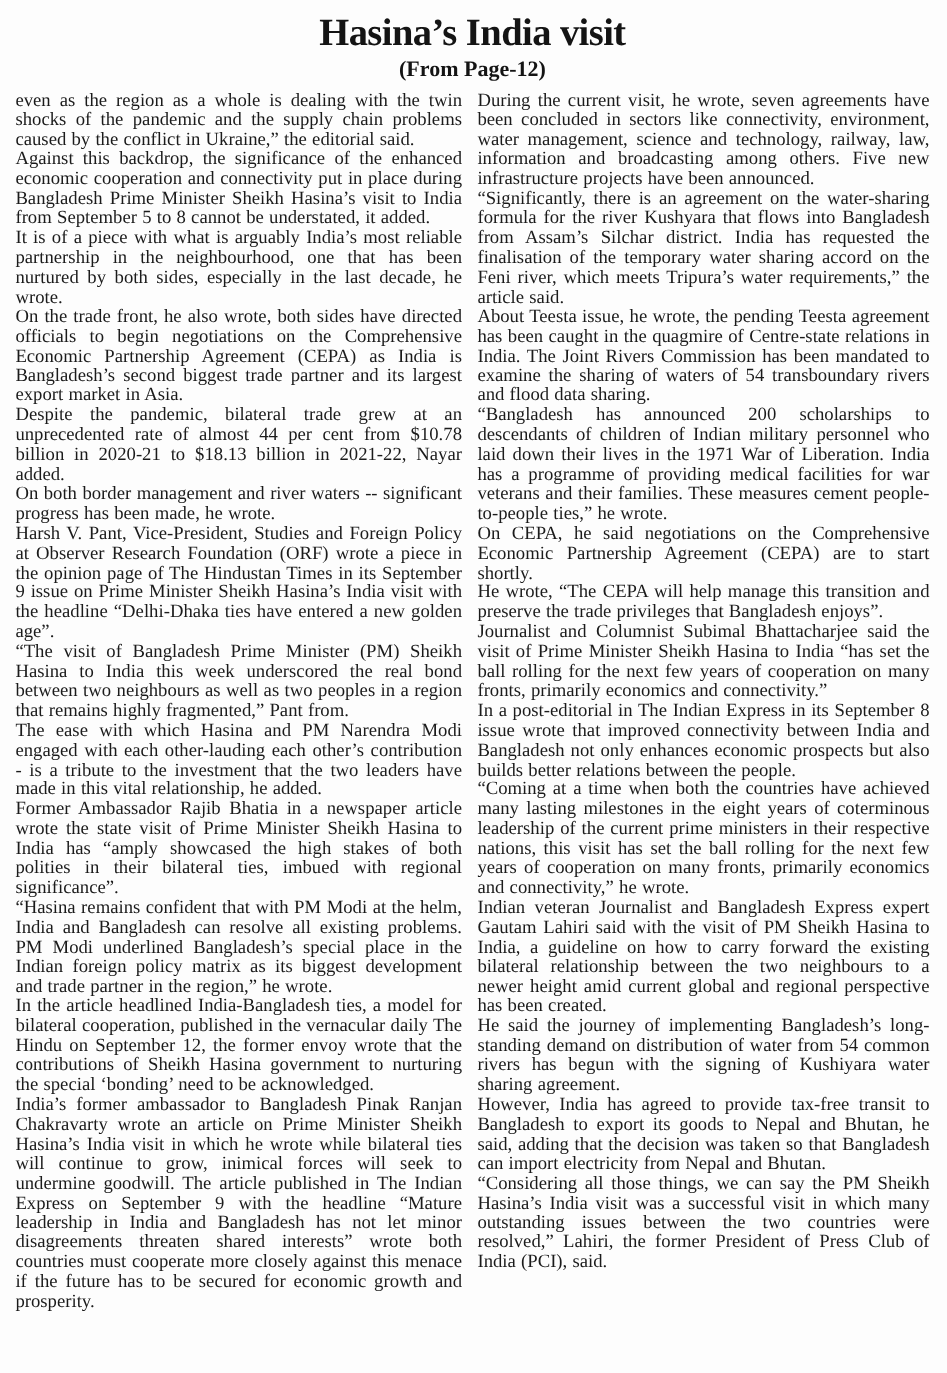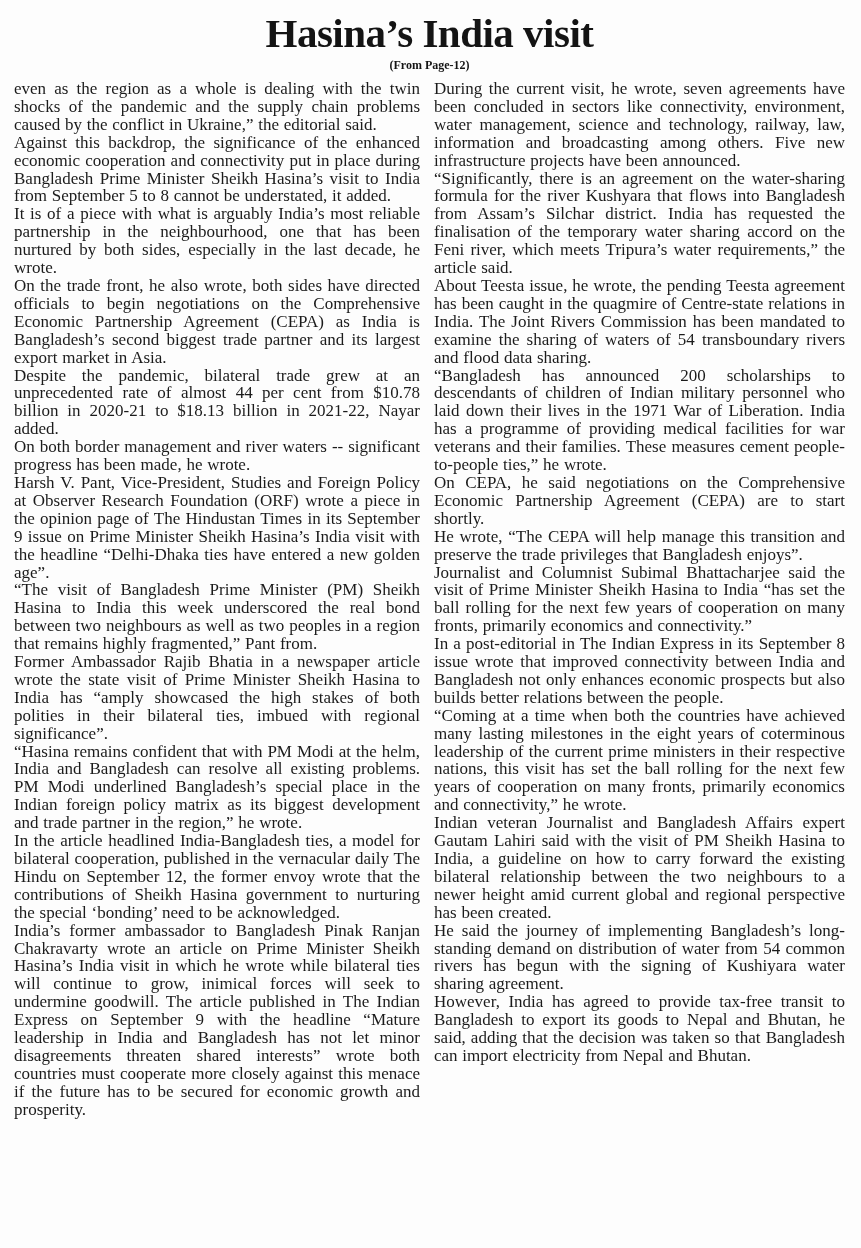--- a/index.html
+++ b/index.html
@@ -12,30 +12,30 @@
     overflow: hidden;
     font-family: "Liberation Serif", serif;
     color: #1b1b1b;
     background: #fdfdfd;
   }
   .page {
     padding: 10px 16px 8px 14px;
   }
   .title {
     text-align: center;
-    font-size: 41px;
+    font-size: 35px;
     font-weight: 700;
     letter-spacing: -0.5px;
     color: #141414;
     margin-top: 2px;
     line-height: 1.05;
   }
   .subtitle {
     text-align: center;
-    font-size: 12px;
+    font-size: 20px;
     font-weight: 700;
     color: #141414;
     margin-top: 3px;
     margin-bottom: 7px;
   }
   .columns {
     display: flex;
     gap: 14px;
   }
   .col {
@@ -61,33 +61,35 @@
   <div class="columns">
     <div class="col">
         <p class="para">even as the region as a whole is dealing with the twin shocks of the pandemic and the supply chain problems caused by the conflict in Ukraine,” the editorial said.</p>
         <p class="para">Against this backdrop, the significance of the enhanced economic cooperation and connectivity put in place during Bangladesh Prime Minister Sheikh Hasina’s visit to India from September 5 to 8 cannot be understated, it added.</p>
         <p class="para">It is of a piece with what is arguably India’s most reliable partnership in the neighbourhood, one that has been nurtured by both sides, especially in the last decade, he wrote.</p>
         <p class="para">On the trade front, he also wrote, both sides have directed officials to begin negotiations on the Comprehensive Economic Partnership Agreement (CEPA) as India is Bangladesh’s second biggest trade partner and its largest export market in Asia.</p>
         <p class="para">Despite the pandemic, bilateral trade grew at an unprecedented rate of almost 44 per cent from $10.78 billion in 2020-21 to $18.13 billion in 2021-22, Nayar added.</p>
         <p class="para">On both border management and river waters -- significant progress has been made, he wrote.</p>
         <p class="para">Harsh V. Pant, Vice-President, Studies and Foreign Policy at Observer Research Foundation (ORF) wrote a piece in the opinion page of The Hindustan Times in its September 9 issue on Prime Minister Sheikh Hasina’s India visit with the headline “Delhi-Dhaka ties have entered a new golden age”.</p>
         <p class="para">“The visit of Bangladesh Prime Minister (PM) Sheikh Hasina to India this week underscored the real bond between two neighbours as well as two peoples in a region that remains highly fragmented,” Pant from.</p>
+        <p class="para">The ease with which Hasina and PM Narendra Modi engaged with each other-lauding each other’s contribution - is a tribute to the investment that the two leaders have made in this vital relationship, he added.</p>
         <p class="para">Former Ambassador Rajib Bhatia in a newspaper article wrote the state visit of Prime Minister Sheikh Hasina to India has “amply showcased the high stakes of both polities in their bilateral ties, imbued with regional significance”.</p>
         <p class="para">“Hasina remains confident that with PM Modi at the helm, India and Bangladesh can resolve all existing problems. PM Modi underlined Bangladesh’s special place in the Indian foreign policy matrix as its biggest development and trade partner in the region,” he wrote.</p>
         <p class="para">In the article headlined India-Bangladesh ties, a model for bilateral cooperation, published in the vernacular daily The Hindu on September 12, the former envoy wrote that the contributions of Sheikh Hasina government to nurturing the special ‘bonding’ need to be acknowledged.</p>
         <p class="para">India’s former ambassador to Bangladesh Pinak Ranjan Chakravarty wrote an article on Prime Minister Sheikh Hasina’s India visit in which he wrote while bilateral ties will continue to grow, inimical forces will seek to undermine goodwill. The article published in The Indian Express on September 9 with the headline “Mature leadership in India and Bangladesh has not let minor disagreements threaten shared interests” wrote both countries must cooperate more closely against this menace if the future has to be secured for economic growth and prosperity.</p>
       </div>
     <div class="col">
         <p class="para">During the current visit, he wrote, seven agreements have been concluded in sectors like connectivity, environment, water management, science and technology, railway, law, information and broadcasting among others. Five new infrastructure projects have been announced.</p>
         <p class="para">“Significantly, there is an agreement on the water-sharing formula for the river Kushyara that flows into Bangladesh from Assam’s Silchar district. India has requested the finalisation of the temporary water sharing accord on the Feni river, which meets Tripura’s water requirements,” the article said.</p>
         <p class="para">About Teesta issue, he wrote, the pending Teesta agreement has been caught in the quagmire of Centre-state relations in India. The Joint Rivers Commission has been mandated to examine the sharing of waters of 54 transboundary rivers and flood data sharing.</p>
         <p class="para">“Bangladesh has announced 200 scholarships to descendants of children of Indian military personnel who laid down their lives in the 1971 War of Liberation. India has a programme of providing medical facilities for war veterans and their families. These measures cement people-to-people ties,” he wrote.</p>
         <p class="para">On CEPA, he said negotiations on the Comprehensive Economic Partnership Agreement (CEPA) are to start shortly.</p>
         <p class="para">He wrote, “The CEPA will help manage this transition and preserve the trade privileges that Bangladesh enjoys”.</p>
         <p class="para">Journalist and Columnist Subimal Bhattacharjee said the visit of Prime Minister Sheikh Hasina to India “has set the ball rolling for the next few years of cooperation on many fronts, primarily economics and connectivity.”</p>
         <p class="para">In a post-editorial in The Indian Express in its September 8 issue wrote that improved connectivity between India and Bangladesh not only enhances economic prospects but also builds better relations between the people.</p>
         <p class="para">“Coming at a time when both the countries have achieved many lasting milestones in the eight years of coterminous leadership of the current prime ministers in their respective nations, this visit has set the ball rolling for the next few years of cooperation on many fronts, primarily economics and connectivity,” he wrote.</p>
-        <p class="para">Indian veteran Journalist and Bangladesh Affairs expert Gautam Lahiri said with the visit of PM Sheikh Hasina to India, a guideline on how to carry forward the existing bilateral relationship between the two neighbours to a newer height amid current global and regional perspective has been created.</p>
+        <p class="para">Indian veteran Journalist and Bangladesh Express expert Gautam Lahiri said with the visit of PM Sheikh Hasina to India, a guideline on how to carry forward the existing bilateral relationship between the two neighbours to a newer height amid current global and regional perspective has been created.</p>
         <p class="para">He said the journey of implementing Bangladesh’s long-standing demand on distribution of water from 54 common rivers has begun with the signing of Kushiyara water sharing agreement.</p>
         <p class="para">However, India has agreed to provide tax-free transit to Bangladesh to export its goods to Nepal and Bhutan, he said, adding that the decision was taken so that Bangladesh can import electricity from Nepal and Bhutan.</p>
+        <p class="para">“Considering all those things, we can say the PM Sheikh Hasina’s India visit was a successful visit in which many outstanding issues between the two countries were resolved,” Lahiri, the former President of Press Club of India (PCI), said.</p>
       </div>
   </div>
 </div>
 
 </body></html>

